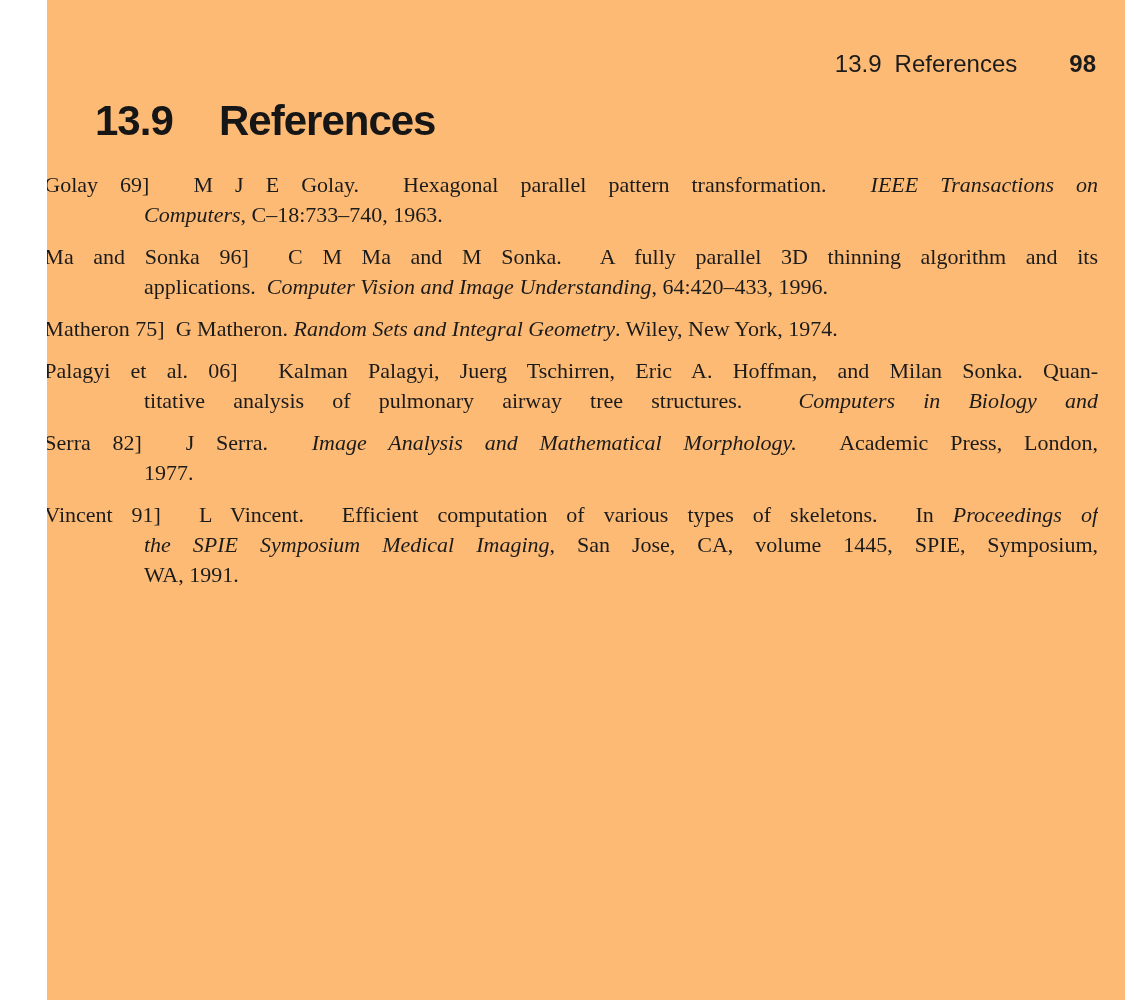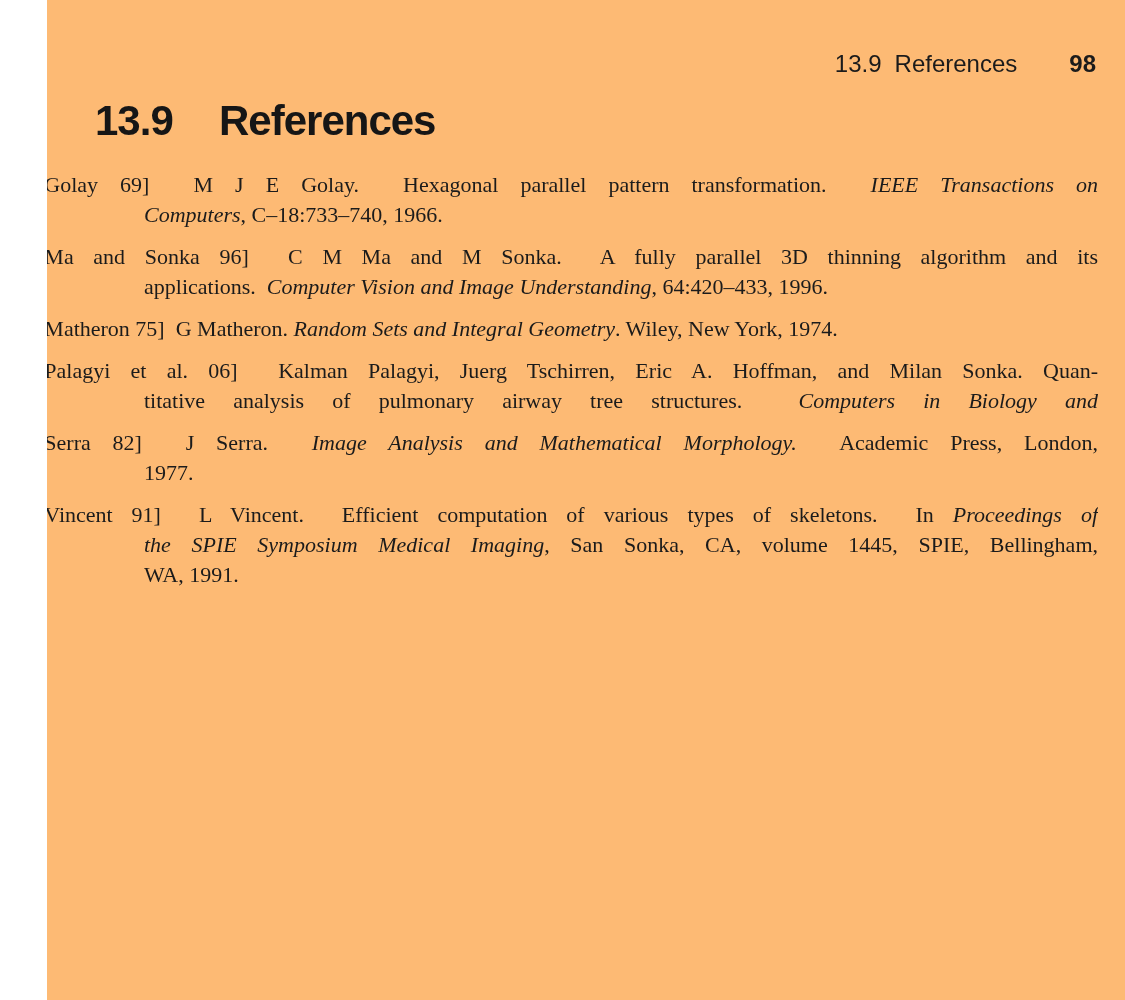--- a/index.html
+++ b/index.html
@@ -68,37 +68,37 @@
   </div>
 
   <div class="section-title">
     <span class="st-num">13.9</span>
     <span class="st-text">References</span>
   </div>
 
   <div class="refs">
       <div class="ref-entry">
         <div class="ref-line first just"><span>[Golay 69]&nbsp; M J E Golay.&nbsp; Hexagonal parallel pattern transformation.&nbsp; </span><span class="it">IEEE Transactions on</span></div>
-        <div class="ref-line cont"><span class="it">Computers</span><span>, C–18:733–740, 1966.</span></div>
+        <div class="ref-line cont"><span class="it">Computers</span><span>, C–18:733–740, 1963.</span></div>
       </div>
       <div class="ref-entry">
         <div class="ref-line first just"><span>[Ma and Sonka 96]&nbsp; C M Ma and M Sonka.&nbsp; A fully parallel 3D thinning algorithm and its</span></div>
         <div class="ref-line cont"><span>applications.&nbsp; </span><span class="it">Computer Vision and Image Understanding</span><span>, 64:420–433, 1996.</span></div>
       </div>
       <div class="ref-entry">
         <div class="ref-line first"><span>[Matheron 75]&nbsp; G Matheron. </span><span class="it">Random Sets and Integral Geometry</span><span>. Wiley, New York, 1974.</span></div>
       </div>
       <div class="ref-entry">
         <div class="ref-line first just"><span>[Palagyi et al. 06]&nbsp; Kalman Palagyi, Juerg Tschirren, Eric A. Hoffman, and Milan Sonka. Quan-</span></div>
         <div class="ref-line cont just"><span>titative analysis of pulmonary airway tree structures.&nbsp; </span><span class="it">Computers in Biology and</span></div>
       </div>
       <div class="ref-entry">
         <div class="ref-line first just"><span>[Serra 82]&nbsp; J Serra.&nbsp; </span><span class="it">Image Analysis and Mathematical Morphology.</span><span>&nbsp; Academic Press, London,</span></div>
         <div class="ref-line cont"><span>1977.</span></div>
       </div>
       <div class="ref-entry">
         <div class="ref-line first just"><span>[Vincent 91]&nbsp; L Vincent.&nbsp; Efficient computation of various types of skeletons.&nbsp; In </span><span class="it">Proceedings of</span></div>
-        <div class="ref-line cont just"><span class="it">the SPIE Symposium Medical Imaging</span><span>, San Sonka, CA, volume 1445, SPIE, Bellingham,</span></div>
+        <div class="ref-line cont just"><span class="it">the SPIE Symposium Medical Imaging</span><span>, San Jose, CA, volume 1445, SPIE, Symposium,</span></div>
         <div class="ref-line cont"><span>WA, 1991.</span></div>
       </div>
     </div>
 
 </div>
 
 </body></html>

